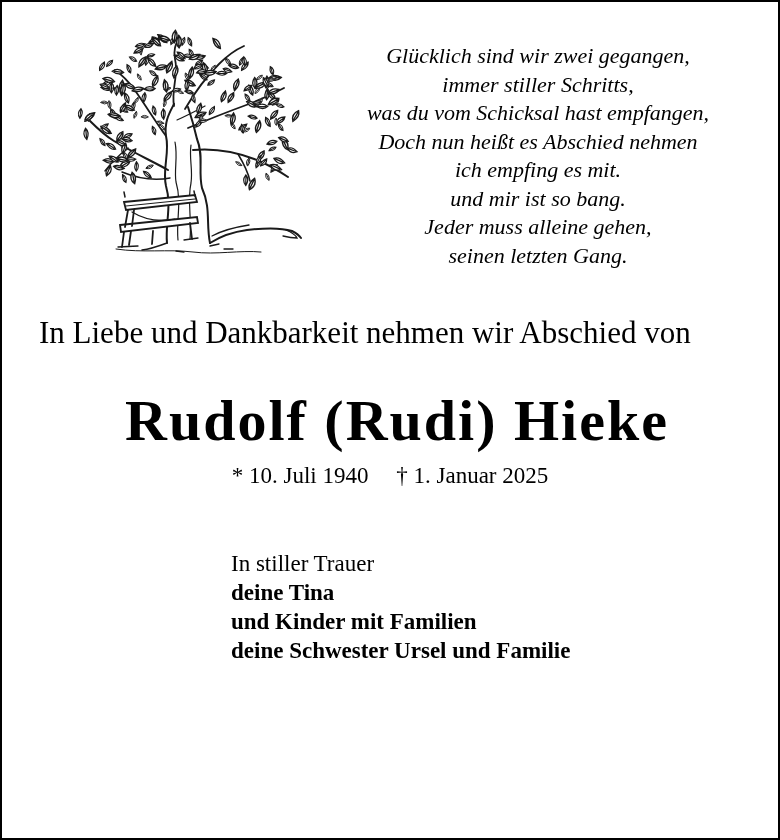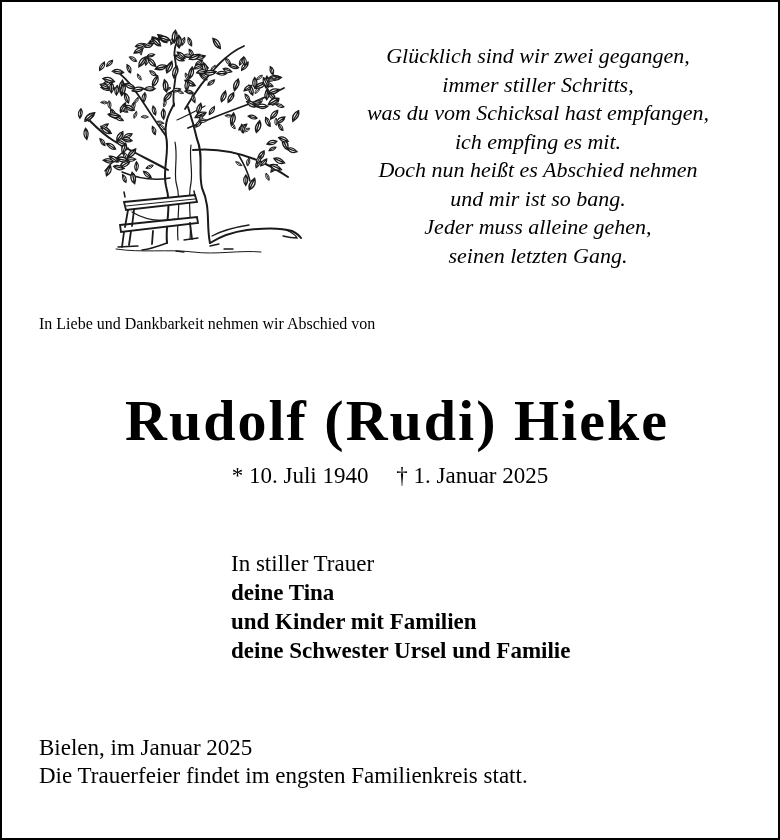--- a/index.html
+++ b/index.html
@@ -13,21 +13,21 @@
     color:#000;
     overflow:hidden;
   }
   .tree{position:absolute;left:56px;top:18px;width:245px;height:235px;}
   .tree svg{overflow:visible;display:block;}
   .poem{
     position:absolute;left:308px;top:40px;width:456px;
     text-align:center;font-style:italic;
     font-size:22px;line-height:28.5px;
   }
-  .intro{position:absolute;left:37px;top:313px;font-size:16px;}
+  .intro{position:absolute;left:37px;top:313px;font-size:31px;}
   .name{
     position:absolute;left:0;top:386px;width:100%;
     text-align:center;font-size:58px;font-weight:bold;letter-spacing:2px;
     line-height:1.15;white-space:nowrap;padding-left:7px;
   }
   .dates{position:absolute;left:0;top:461px;width:100%;text-align:center;font-size:23px;}
   .dates .death{margin-left:22px;font-family:Liberation Serif, serif;}
   .mourning{position:absolute;left:229px;top:547px;font-size:23px;line-height:29px;}
   .mourning .heading{}
   .mourning .fam{font-weight:bold;}
@@ -278,22 +278,22 @@
         <path d="M74 192 C87 200 102 202 117 199" fill="none" stroke-width="1.2"></path>
         <path d="M60 227 L80 226 M126 220 L140 218" fill="none" stroke-width="1.3"></path>
       </g>
     </svg>
   </div>
 
   <div class="poem">
     <div>Glücklich sind wir zwei gegangen,</div>
     <div>immer stiller Schritts,</div>
     <div>was du vom Schicksal hast empfangen,</div>
+    <div>Doch nun heißt es Abschied nehmen</div>
     <div>ich empfing es mit.</div>
-    <div>Doch nun heißt es Abschied nehmen</div>
     <div>und mir ist so bang.</div>
     <div>Jeder muss alleine gehen,</div>
     <div>seinen letzten Gang.</div>
   </div>
 
   <div class="intro">In Liebe und Dankbarkeit nehmen wir Abschied von</div>
 
   <div class="name">Rudolf (Rudi) Hieke</div>
 
   <div class="dates">
@@ -301,18 +301,14 @@
     <span class="death">† 1. Januar 2025</span>
   </div>
 
   <div class="mourning">
     <div class="heading">In stiller Trauer</div>
     <div class="fam">deine Tina</div>
     <div class="fam">und Kinder mit Familien</div>
     <div class="fam">deine Schwester Ursel und Familie</div>
   </div>
 
-  <div class="footer">
-    <div>Bielen, im Januar 2025</div>
-    <div>Die Trauerfeier findet im engsten Familienkreis statt.</div>
-  </div>
 
 </div>
 
 </body></html>

